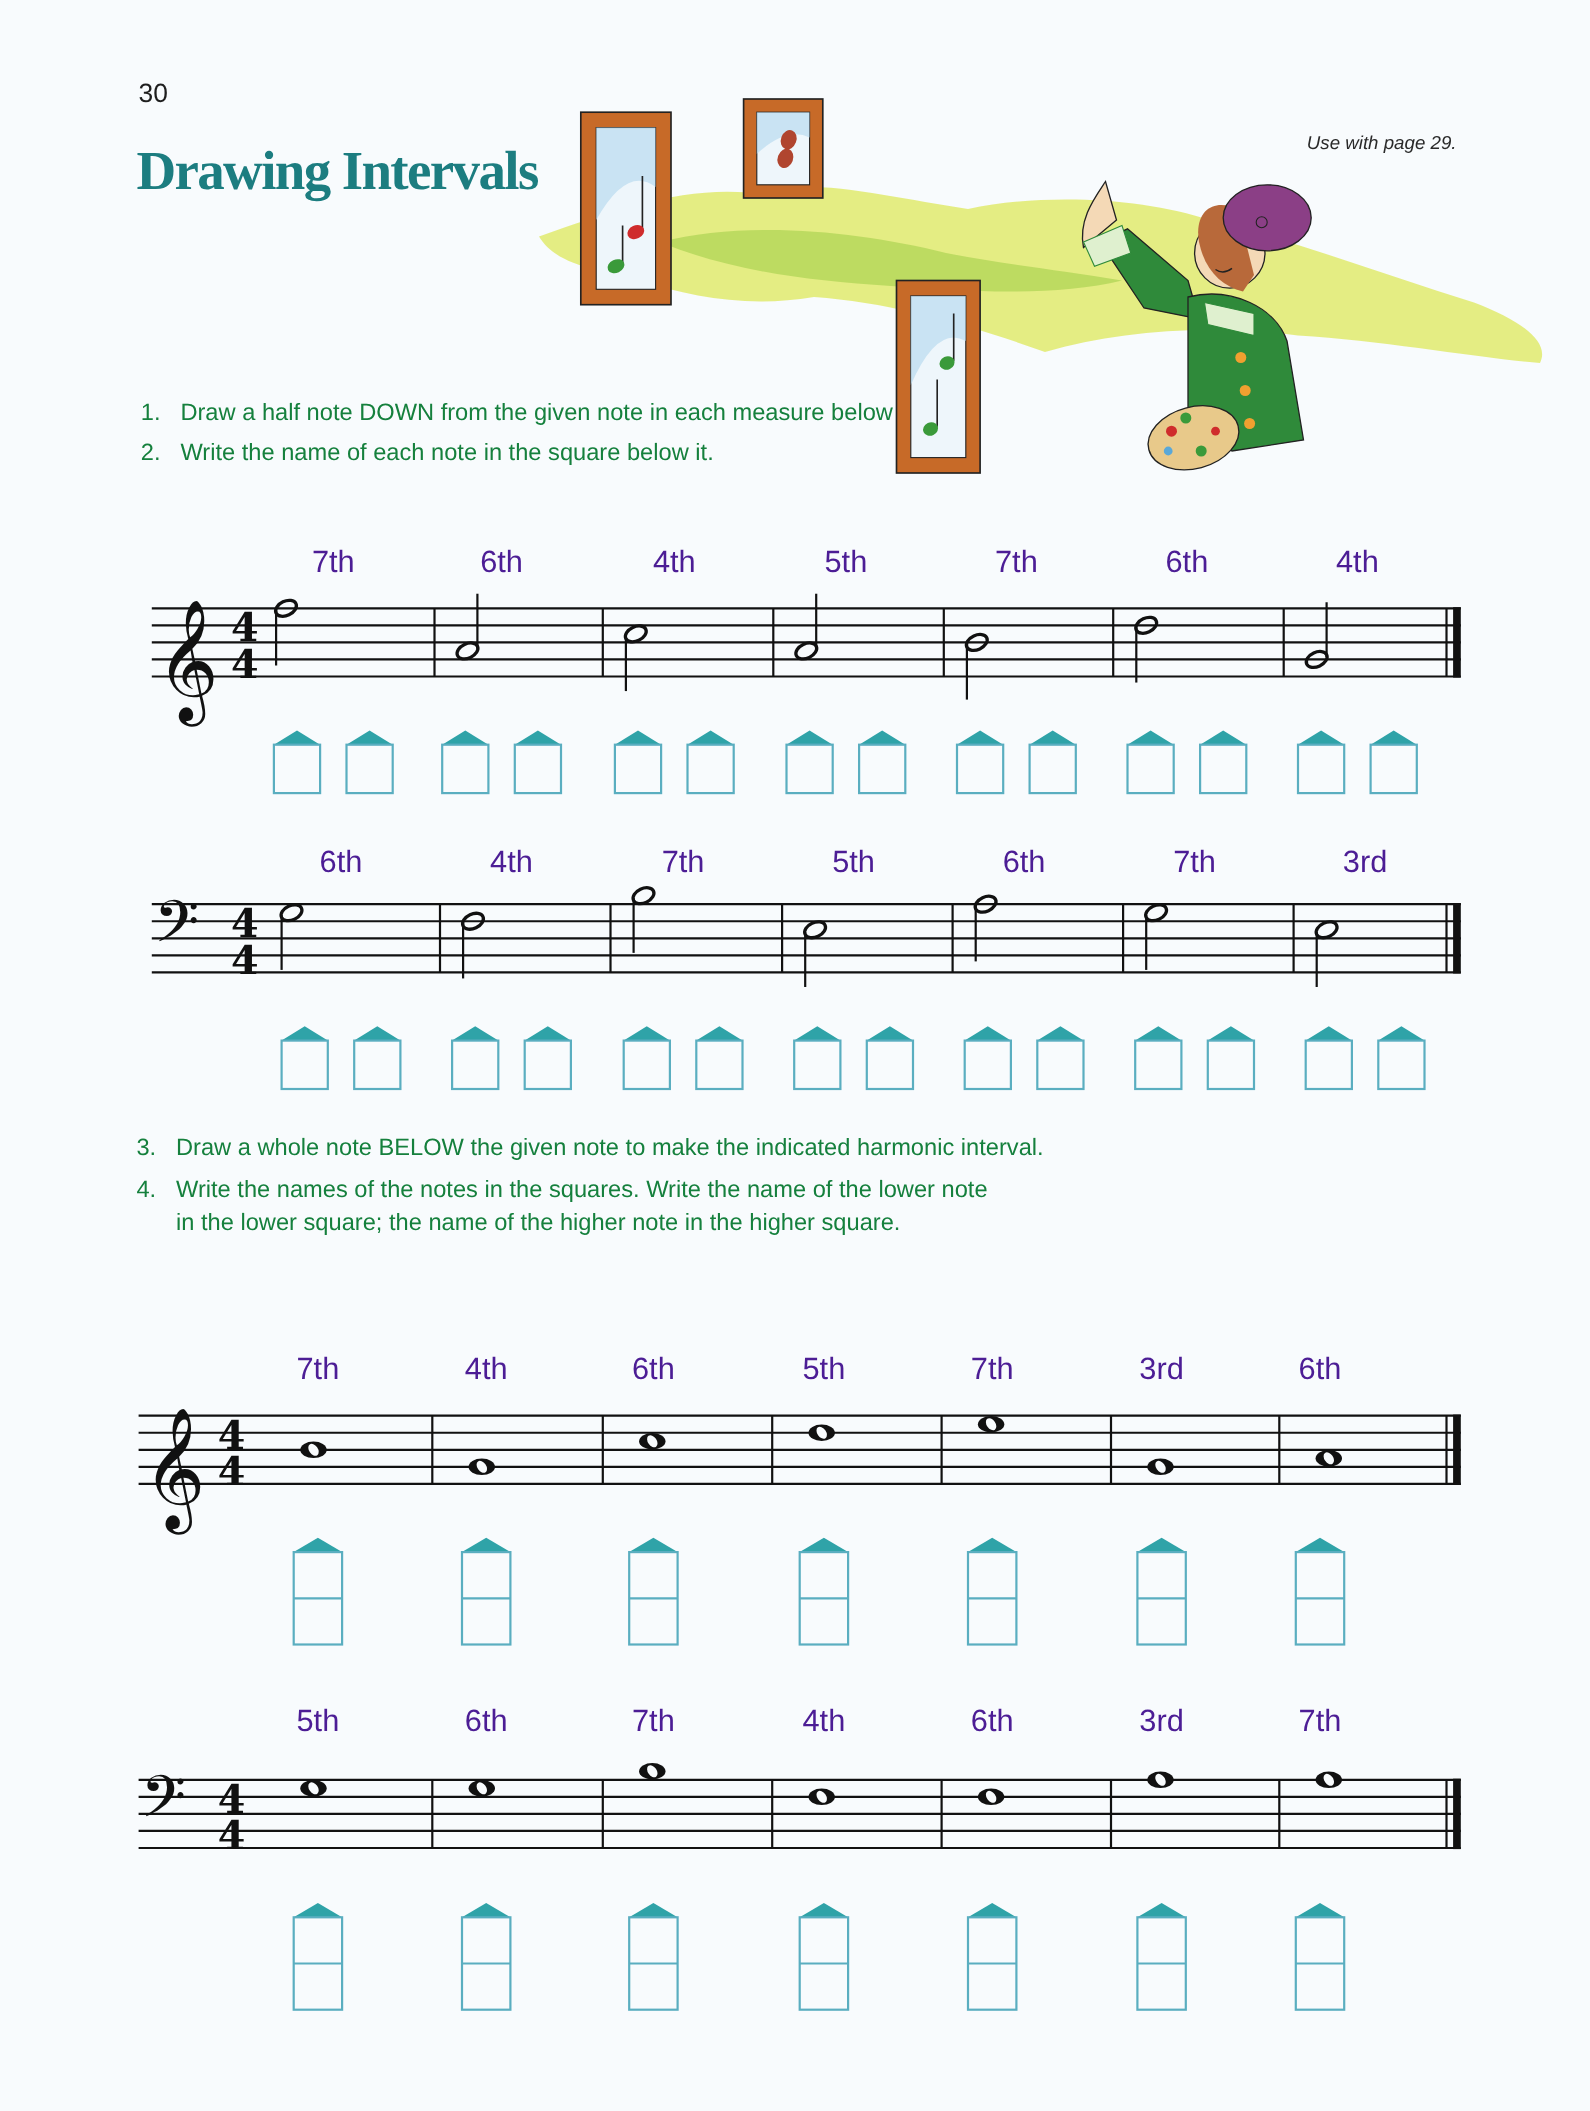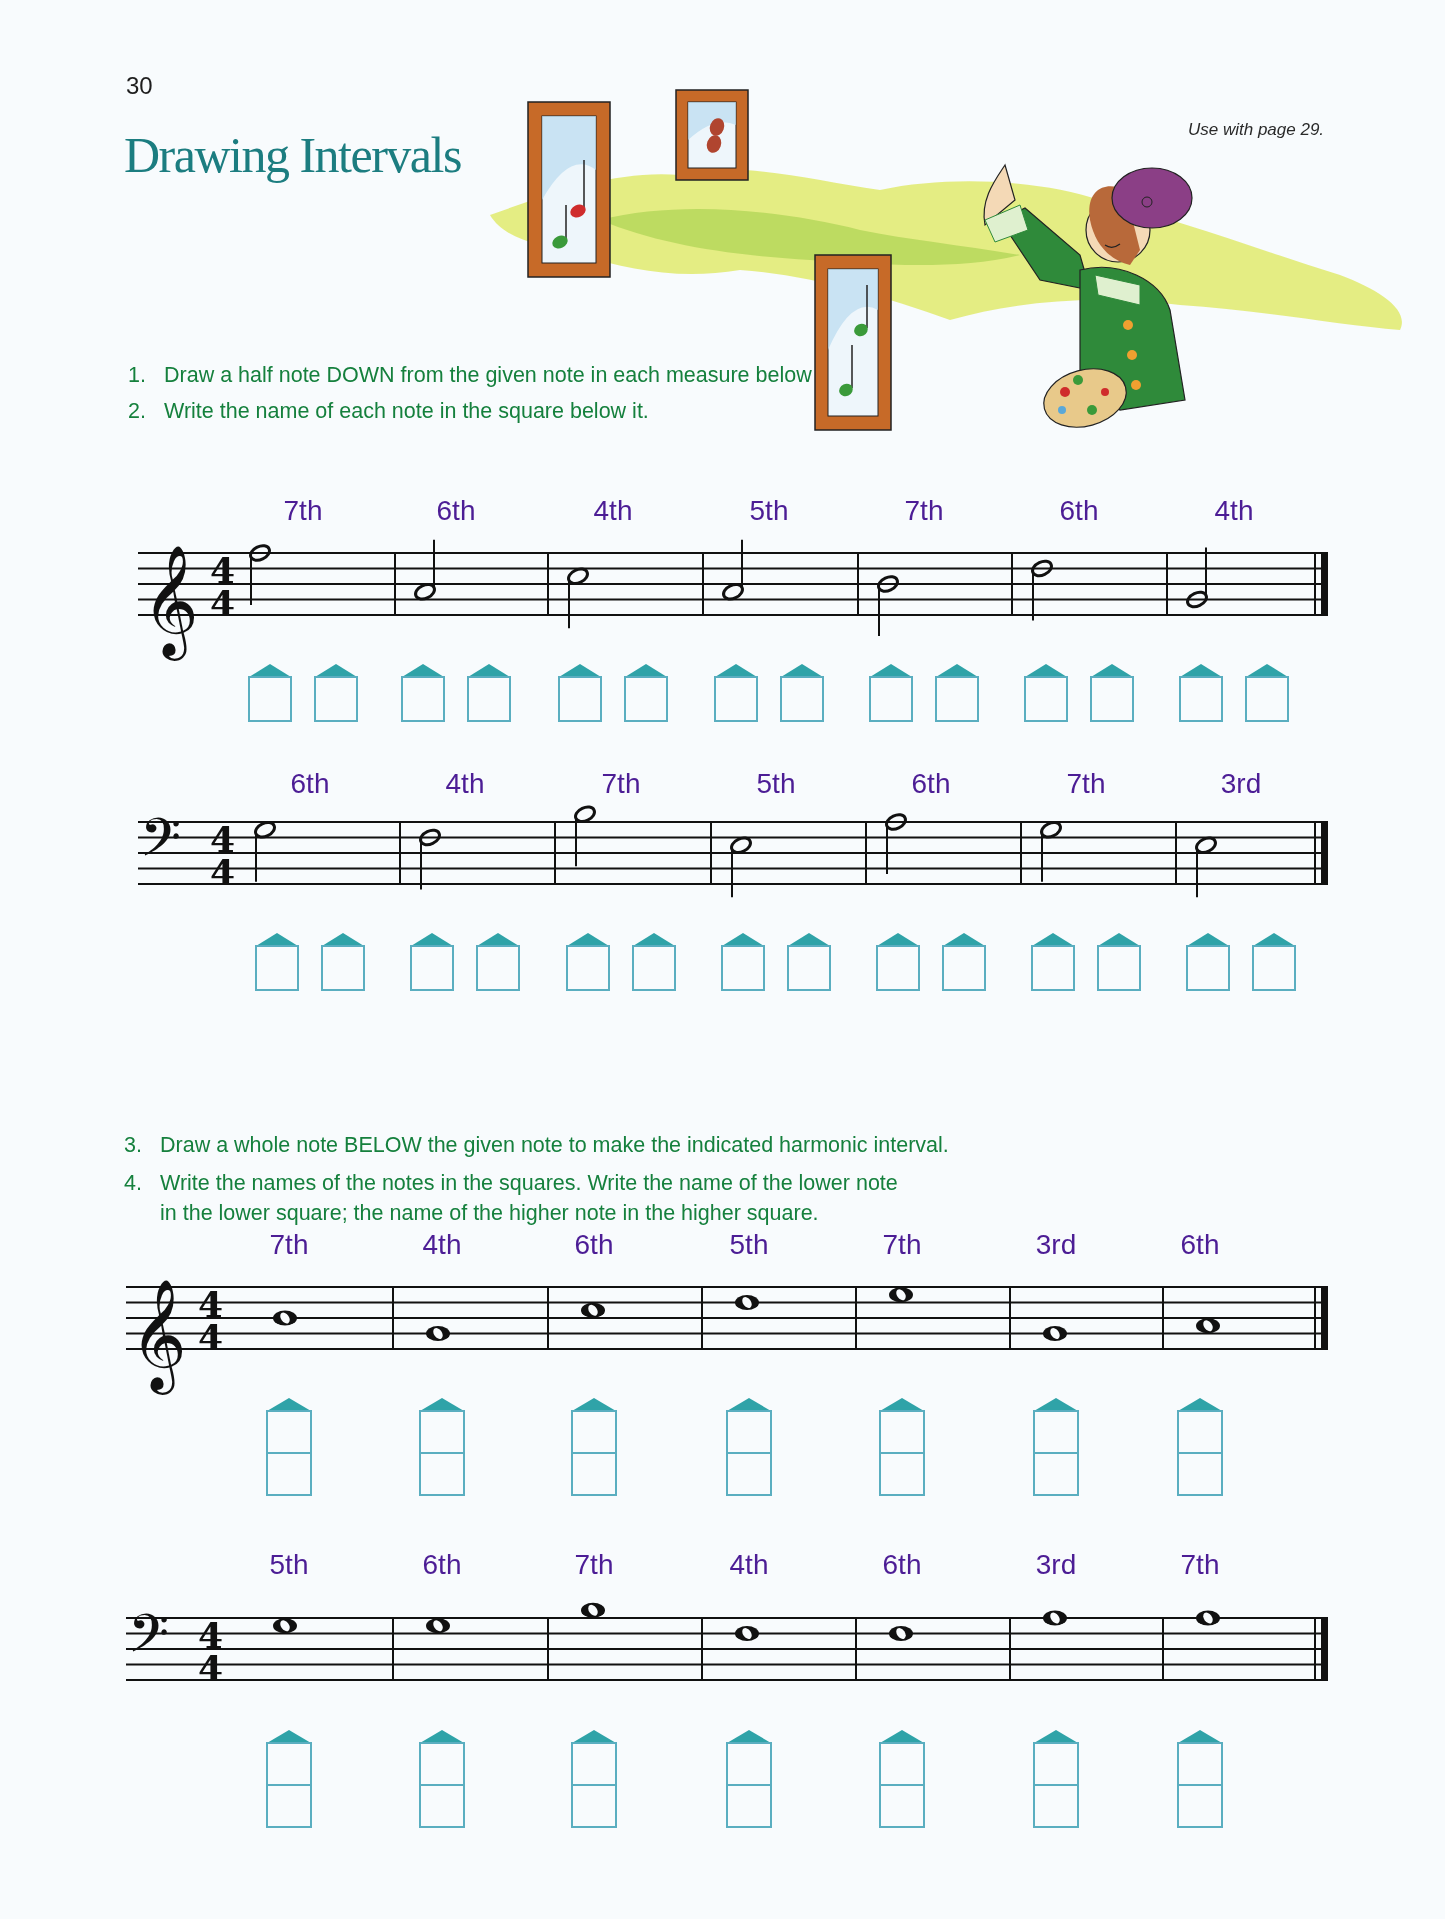--- a/index.html
+++ b/index.html
@@ -4,21 +4,21 @@
 <style>
   html, body { margin: 0; padding: 0; }
   body {
     width: 1445px; height: 1919px; position: relative; overflow: hidden;
     background: #f8fbfd; font-family: "Liberation Sans", sans-serif; color: #1e1e1e;
   }
   .abs { position: absolute; }
   .page-number { left: 126px; top: 72px; font-size: 24px; }
   .title {
     left: 124px; top: 126px; font-family: "Liberation Serif", serif;
-    font-size: 50px; font-weight: normal; color: #1c7d80; letter-spacing: -1.5px;
+    font-size: 50px; font-weight: bold; color: #1c7d80; letter-spacing: -1.5px;
   }
   .use-with { left: 1188px; top: 120px; font-size: 17px; font-style: italic; color: #2a2a2a; }
   .instr { font-size: 21.5px; line-height: 30px; color: #15803d; }
   .instr .num { display: inline-block; width: 36px; }
   .instr .indent { padding-left: 36px; }
   .illus { left: 480px; top: 80px; width: 940px; height: 400px; }
   .score { left: 0; top: 0; width: 1445px; height: 1919px; }
   .interval-label { font-size: 28px; color: #4c1d95; text-align: center; width: 80px; }
 </style>
 </head>
@@ -83,21 +83,21 @@
 
 <div class="abs instr" style="left:128px; top:360px; width:820px;">
   <div style="margin-bottom:6px;">
     <span class="num">1.</span><span>Draw a half note DOWN from the given note in each measure below</span><br>
   </div>
   <div>
     <span class="num">2.</span><span>Write the name of each note in the square below it.</span>
   </div>
 </div>
 
-<div class="abs instr" style="left:124px; top:1130px; width:1100px;">
+<div class="abs instr" style="left:124px; top:1028px; width:1100px;">
   <div style="margin-bottom:8px;">
     <span class="num">3.</span><span>Draw a whole note BELOW the given note to make the indicated harmonic interval.</span>
   </div>
   <div>
     <span class="num">4.</span><span>Write the names of the notes in the squares.  Write the name of the lower note</span><br>
     <span class="indent">in the lower square; the name of the higher note in the higher square.</span>
   </div>
 </div>
 
 <svg class="abs score" id="score" viewBox="0 0 1445 1919">

